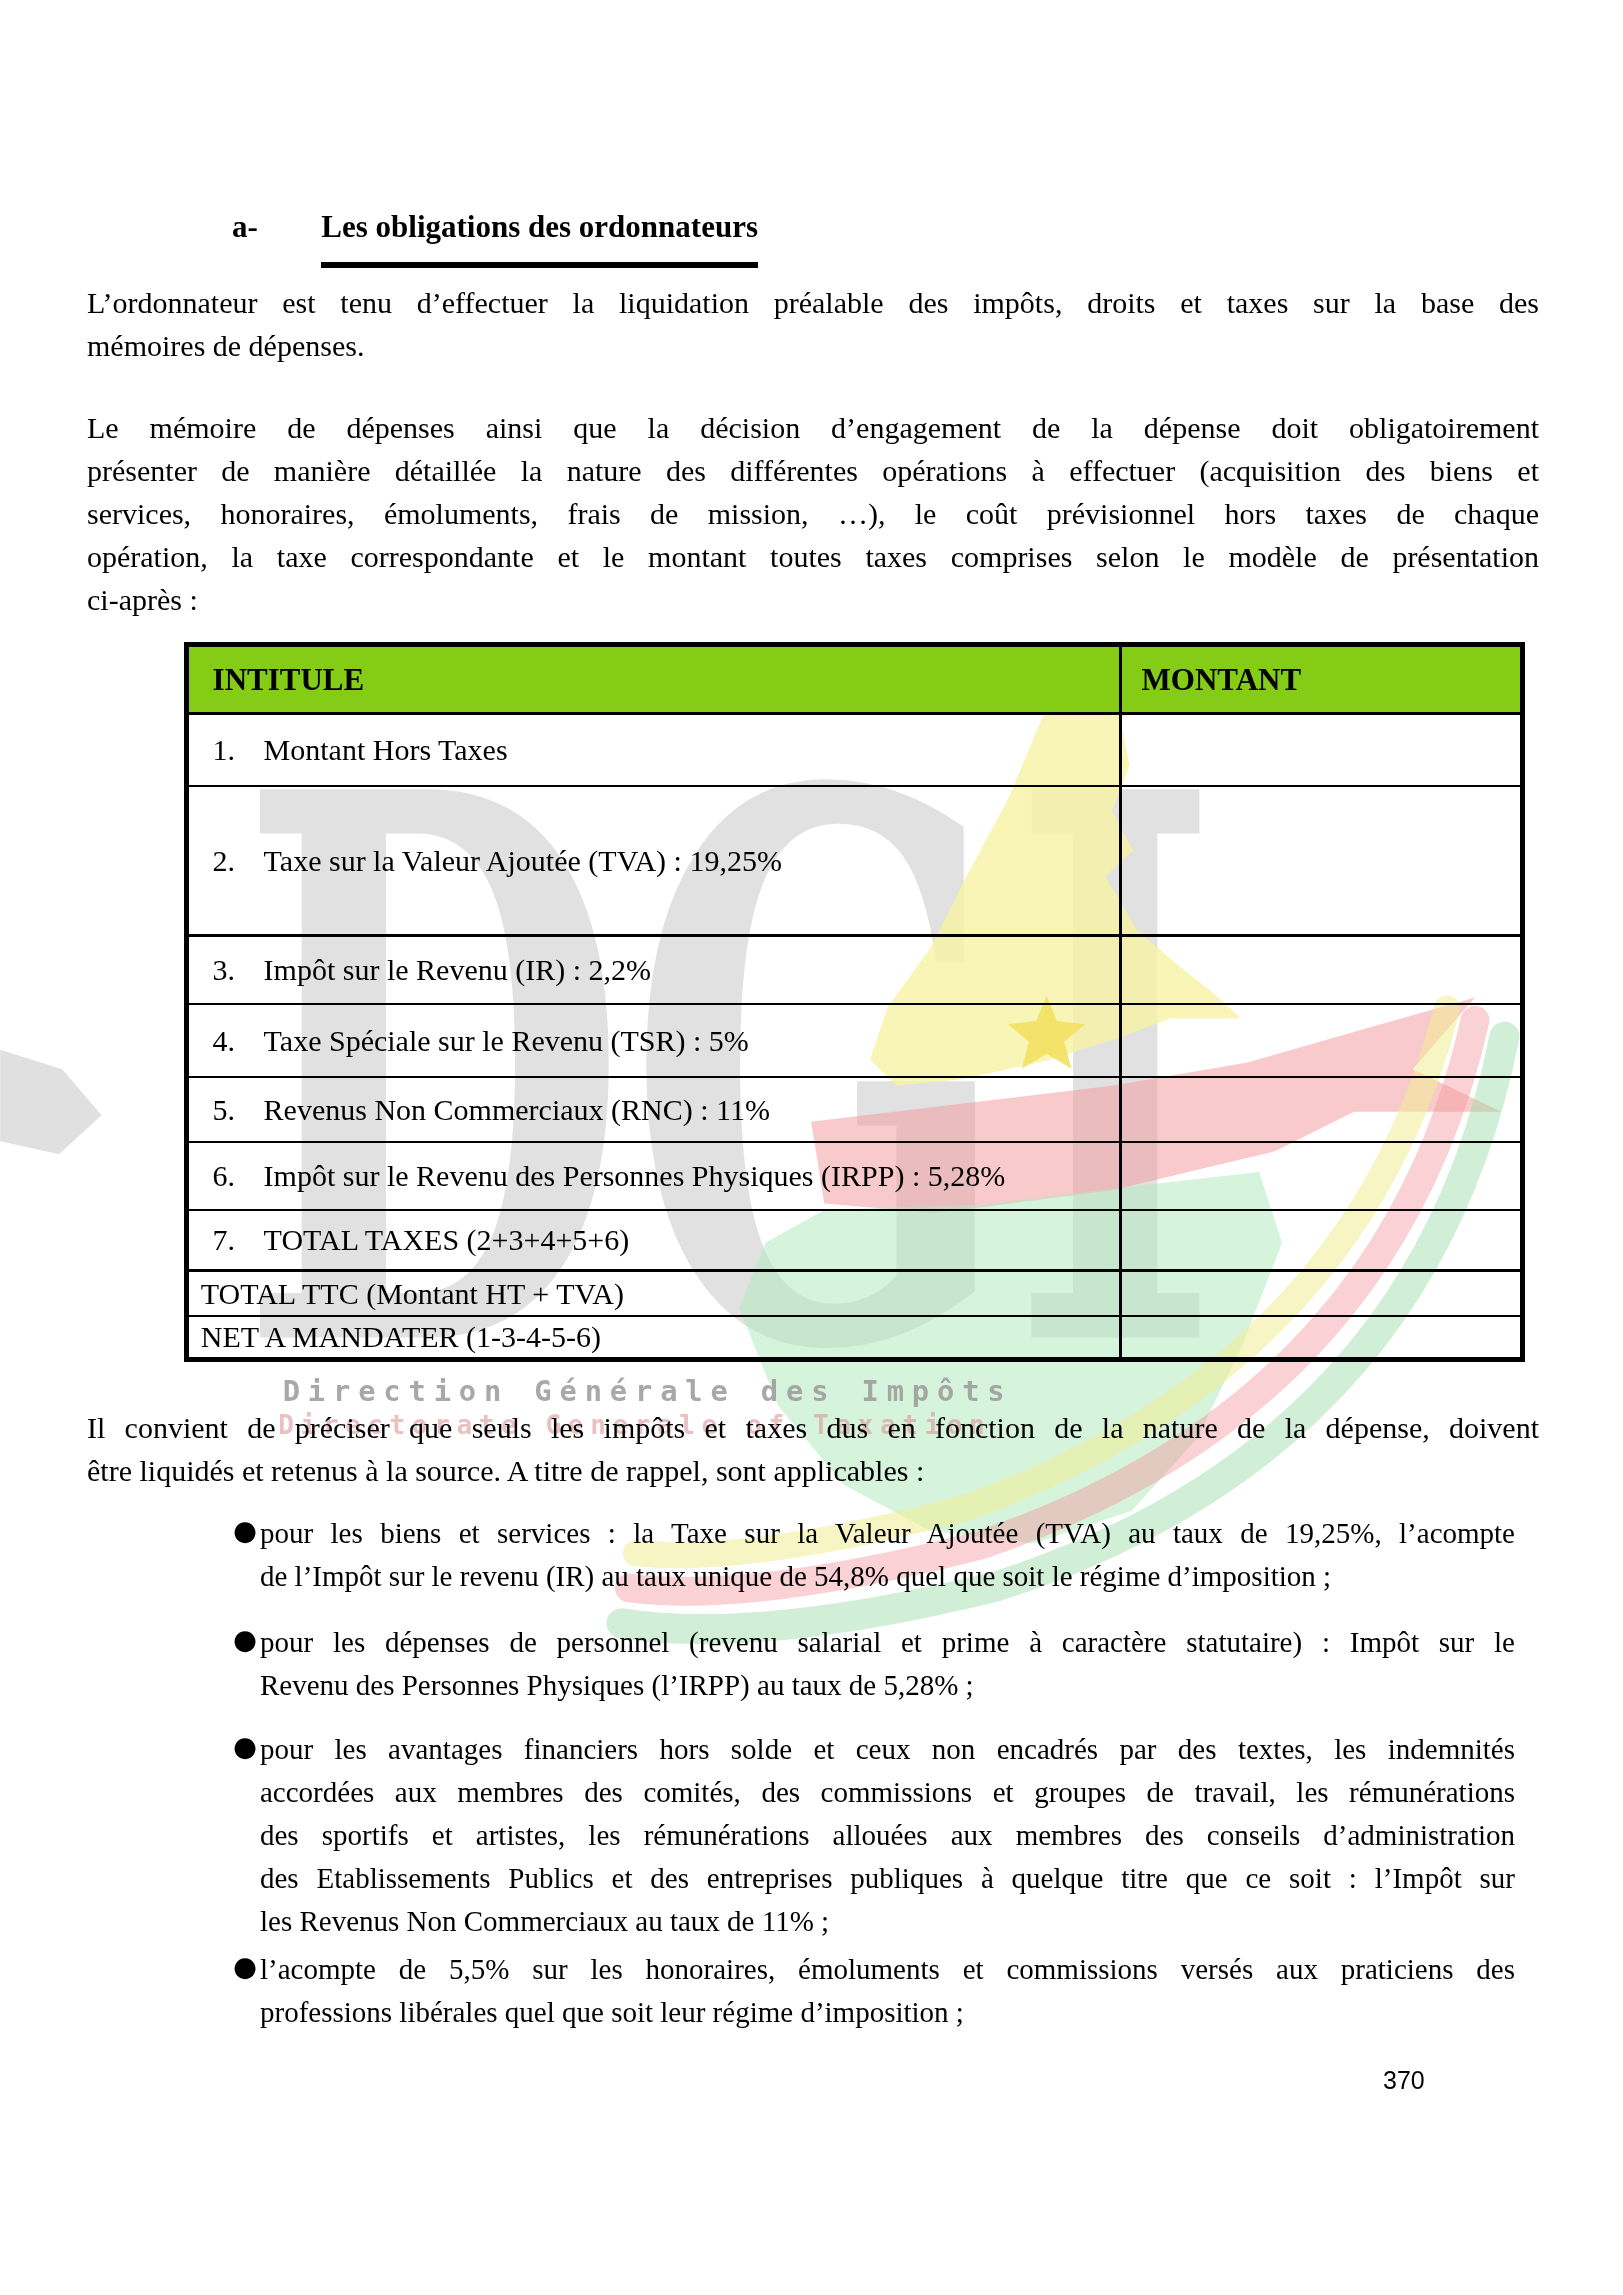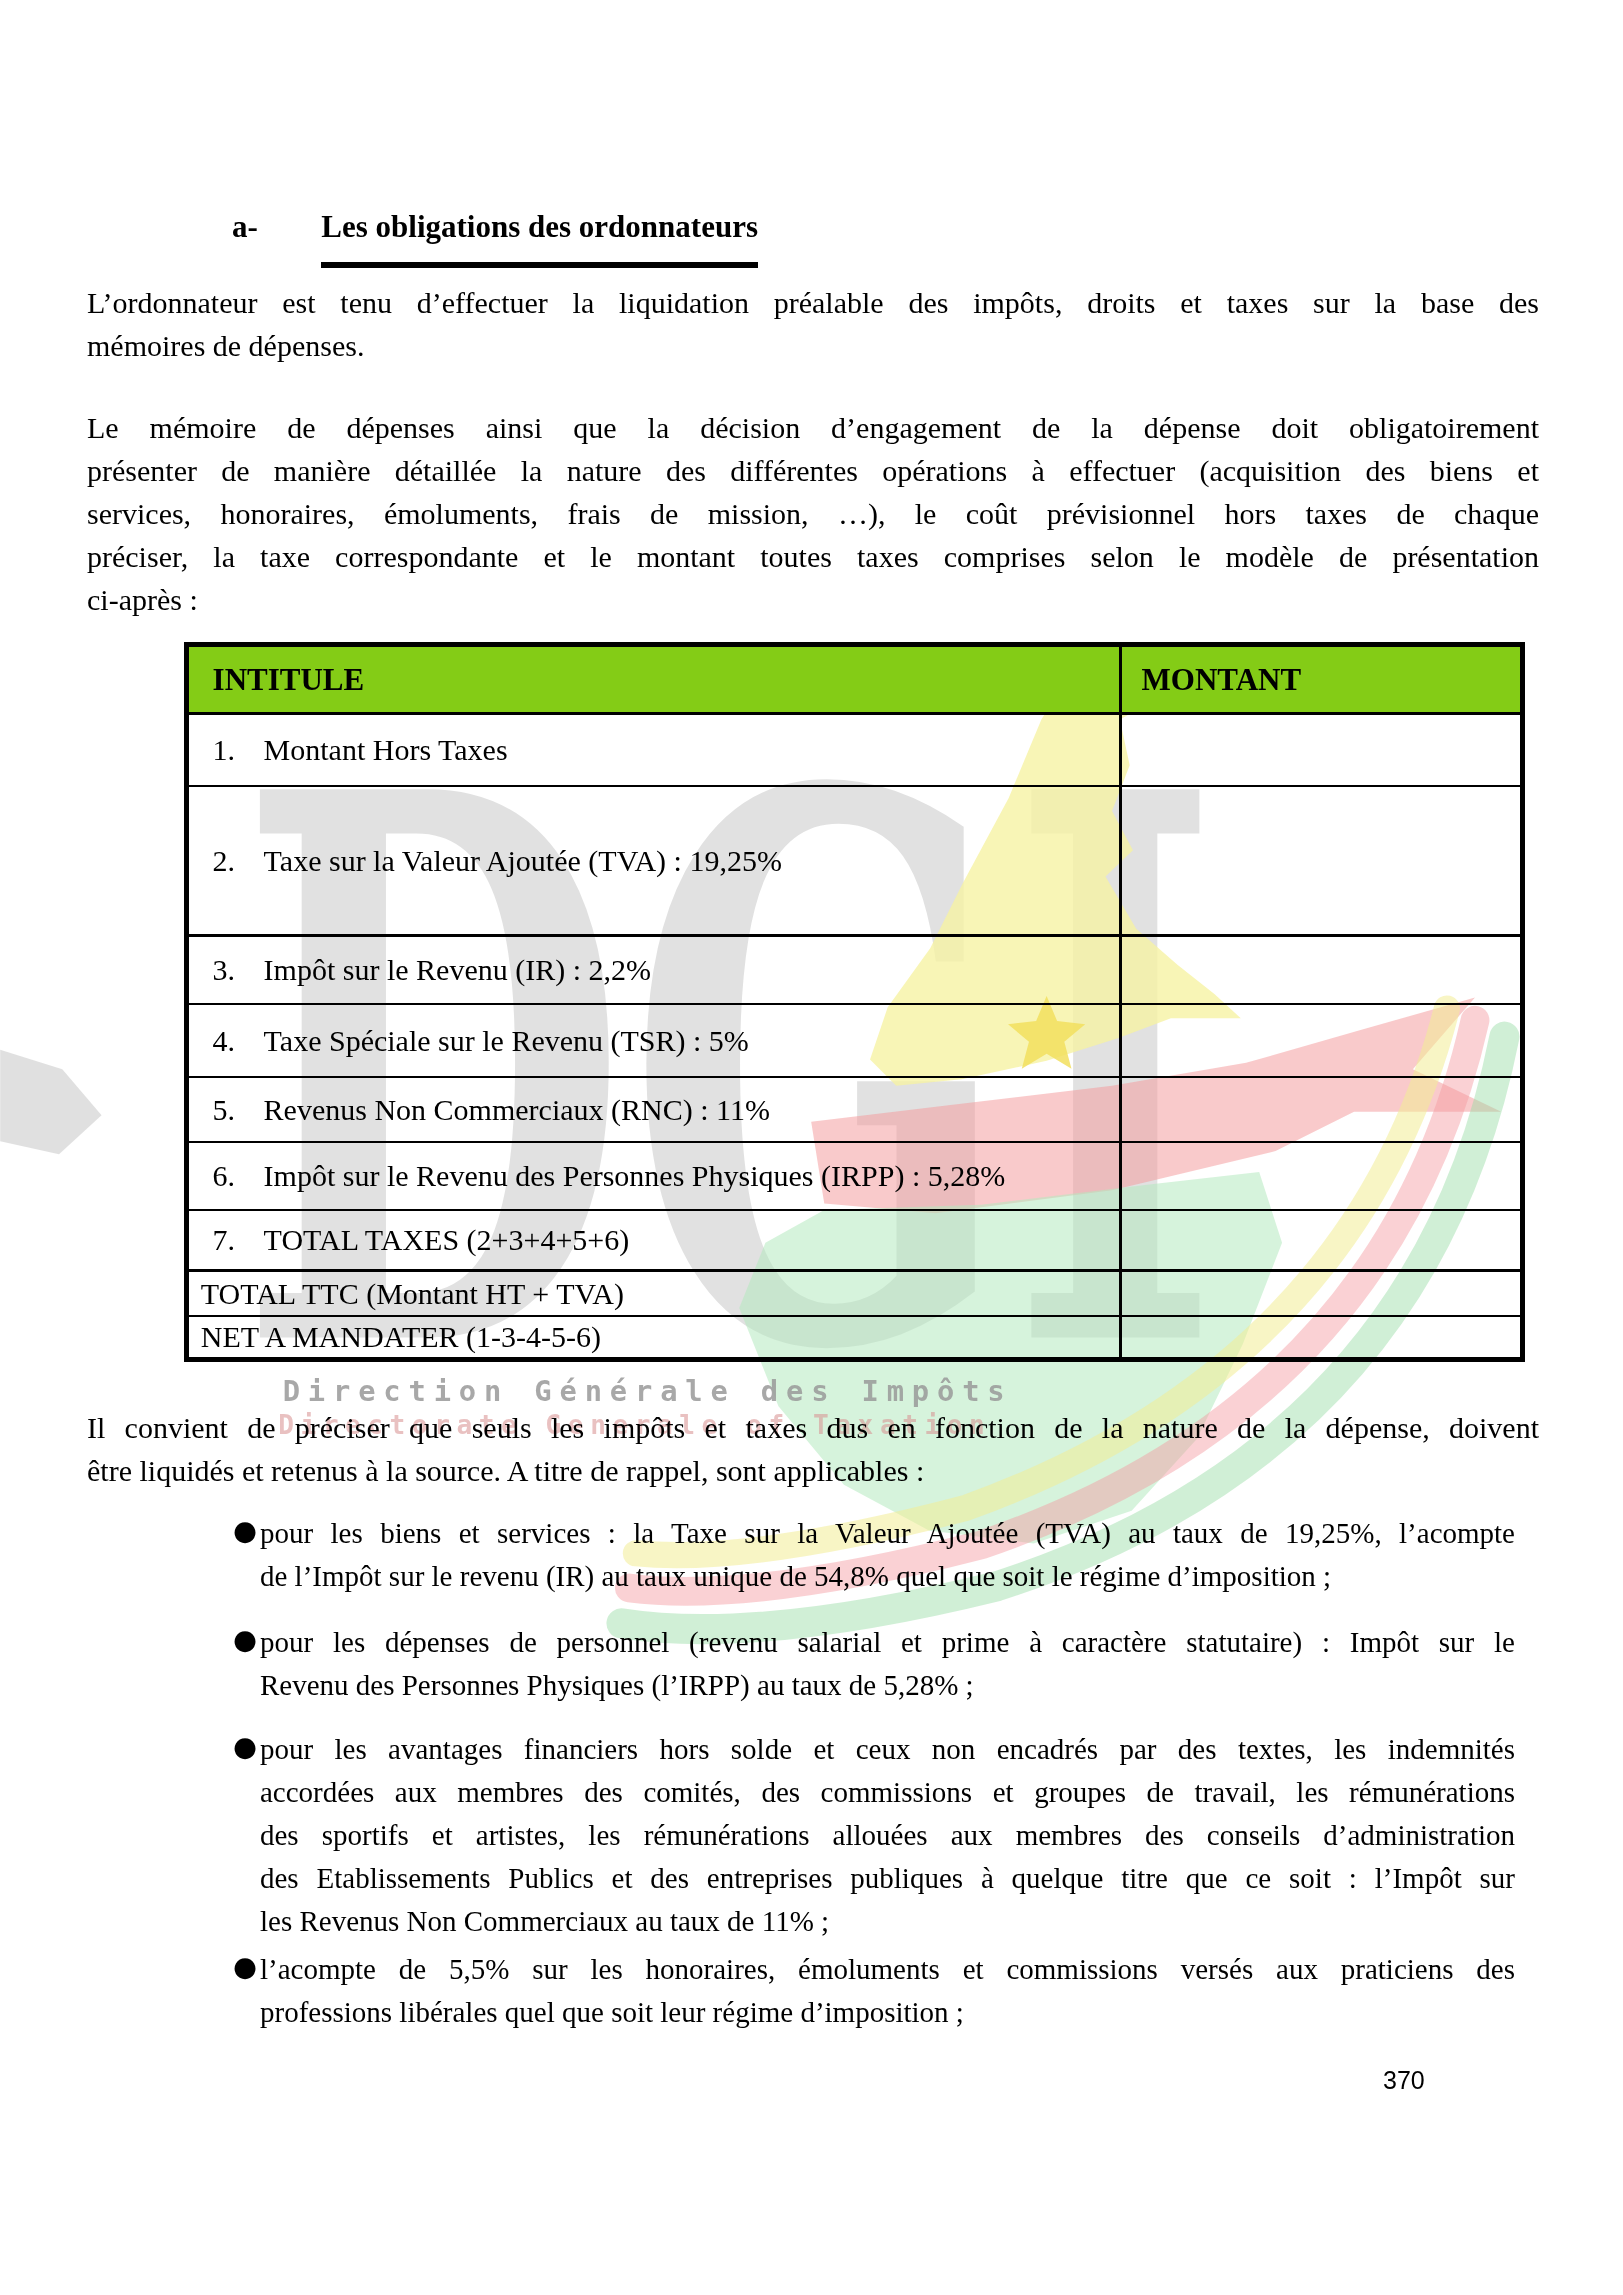--- a/index.html
+++ b/index.html
@@ -85,21 +85,21 @@
 
     <div class="para p1">
       <div class="jl">L’ordonnateur est tenu d’effectuer la liquidation préalable des impôts, droits et taxes sur la base des</div>
       <div class="jend">mémoires de dépenses.</div>
     </div>
 
     <div class="para p2">
       <div class="jl">Le mémoire de dépenses ainsi que la décision d’engagement de la dépense doit obligatoirement</div>
       <div class="jl">présenter de manière détaillée la nature des différentes opérations à effectuer (acquisition des biens et</div>
       <div class="jl">services, honoraires, émoluments, frais de mission, …), le coût prévisionnel hors taxes de chaque</div>
-      <div class="jl">préciser, la taxe correspondante et le montant toutes taxes comprises selon le modèle de présentation</div>
+      <div class="jl">opération, la taxe correspondante et le montant toutes taxes comprises selon le modèle de présentation</div>
       <div class="jend">ci-après :</div>
     </div>
 
     <div class="dtable">
       <div class="trow thead h-hd">
         <div class="c1">INTITULE</div>
         <div class="c2">MONTANT</div>
       </div>
 
       <div class="trow h-r1">

